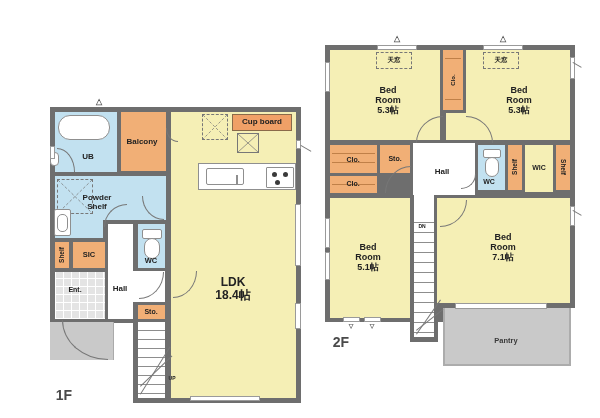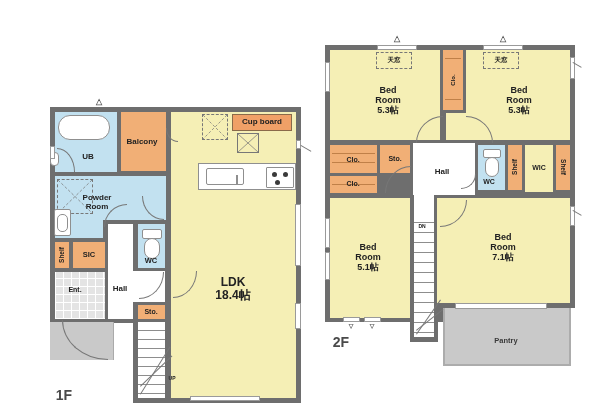--- a/index.html
+++ b/index.html
@@ -85,21 +85,21 @@
       <div class="el arc" style="left: 142px; top: 196px; width: 22px; height: 24px; border-bottom: 1px solid rgb(119, 119, 119); border-left: 1px solid rgb(119, 119, 119); border-bottom-left-radius: 100%;"></div>
       <div class="el arc" style="left: 139px; top: 272px; width: 25px; height: 27px; border-bottom: 1px solid rgb(119, 119, 119); border-right: 1px solid rgb(119, 119, 119); border-bottom-right-radius: 100%;"></div>
       <div class="el arc" style="left: 173px; top: 271px; width: 24px; height: 27px; border-bottom: 1px solid rgb(119, 119, 119); border-right: 1px solid rgb(119, 119, 119); border-bottom-right-radius: 100%;"></div>
       <div class="el arc" style="left: 166px; top: 128px; width: 12px; height: 14px; border-bottom: 1px solid rgb(119, 119, 119); border-left: 1px solid rgb(119, 119, 119); border-bottom-left-radius: 100%;"></div>
       <div class="el arc" style="left: 62px; top: 320px; width: 46px; height: 40px; border-bottom: 1px solid rgb(119, 119, 119); border-left: 1px solid rgb(119, 119, 119); border-bottom-left-radius: 100%;"></div>
       <div class="el line" style="left: 140px; top: 394px; width: 56px; height: 1px; background: rgb(119, 119, 119); transform-origin: 0px 0px; transform: rotate(-58deg);"></div>
       <div class="el line" style="left: 140px; top: 386px; width: 44px; height: 1px; background: rgb(119, 119, 119); transform-origin: 0px 0px; transform: rotate(-44deg);"></div>
       <div class="el label" style="left: 88px; top: 157px; font-size: 8px; transform: translate(-50%, -50%);">UB</div>
       <div class="el label" style="left: 142px; top: 142px; font-size: 8px; transform: translate(-50%, -50%);">Balcony</div>
       <div class="el label" style="left: 97px; top: 203px; font-size: 8px; transform: translate(-50%, -50%);">Powder
-Room</div>
+Shelf</div>
       <div class="el label" style="left: 62px; top: 255px; font-size: 6.5px; transform: translate(-50%, -50%) rotate(-90deg);">Shelf</div>
       <div class="el label" style="left: 89px; top: 255px; font-size: 7.5px; transform: translate(-50%, -50%);">SIC</div>
       <div class="el label" style="left: 75px; top: 290px; font-size: 7px; transform: translate(-50%, -50%);">Ent.</div>
       <div class="el label" style="left: 120px; top: 289px; font-size: 8px; transform: translate(-50%, -50%);">Hall</div>
       <div class="el label" style="left: 151px; top: 261px; font-size: 7.5px; transform: translate(-50%, -50%);">WC</div>
       <div class="el label" style="left: 151px; top: 312px; font-size: 7px; transform: translate(-50%, -50%);">Sto.</div>
       <div class="el label" style="left: 233px; top: 289px; font-size: 12px; transform: translate(-50%, -50%);">LDK
 18.4帖</div>
       <div class="el label" style="left: 262px; top: 122px; font-size: 8px; transform: translate(-50%, -50%);">Cup board</div>
       <div class="el label" style="left: 172px; top: 379px; font-size: 5px; transform: translate(-50%, -50%);">UP</div>

